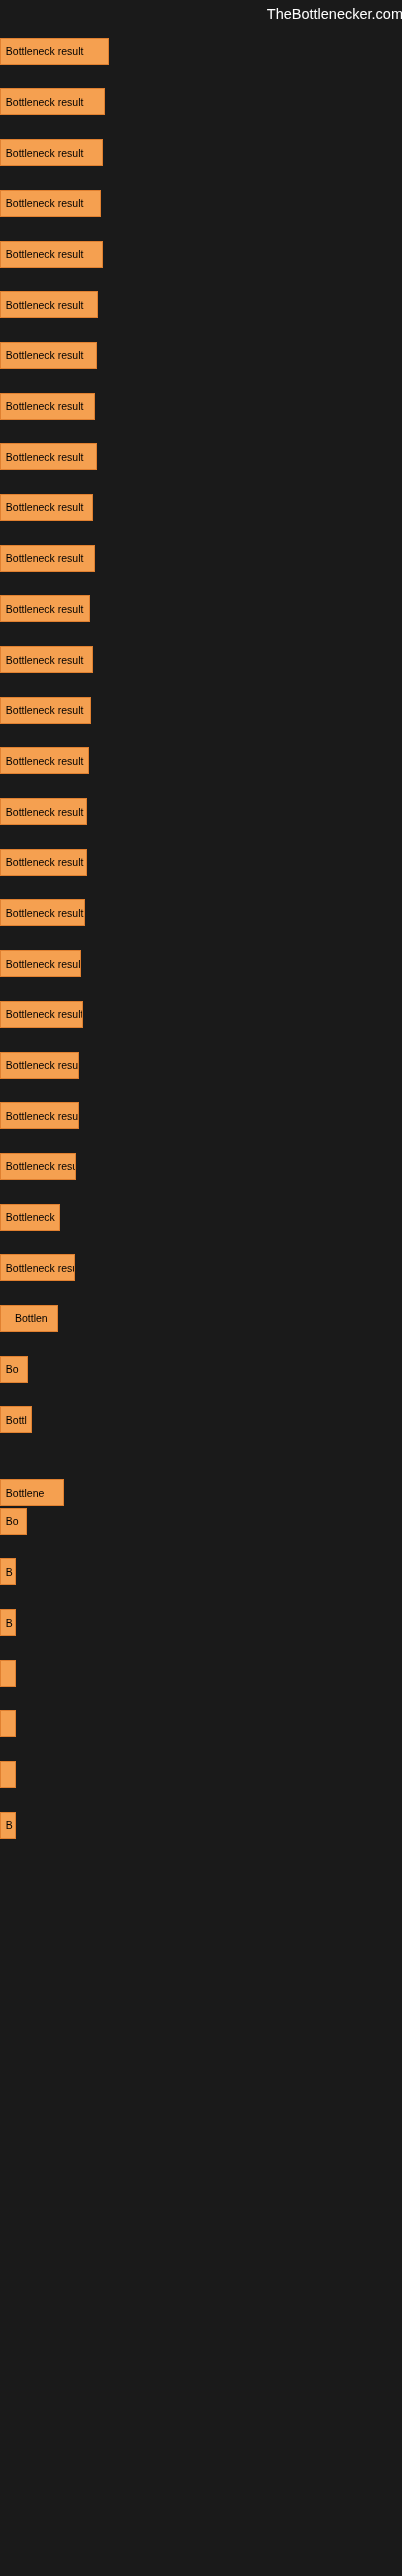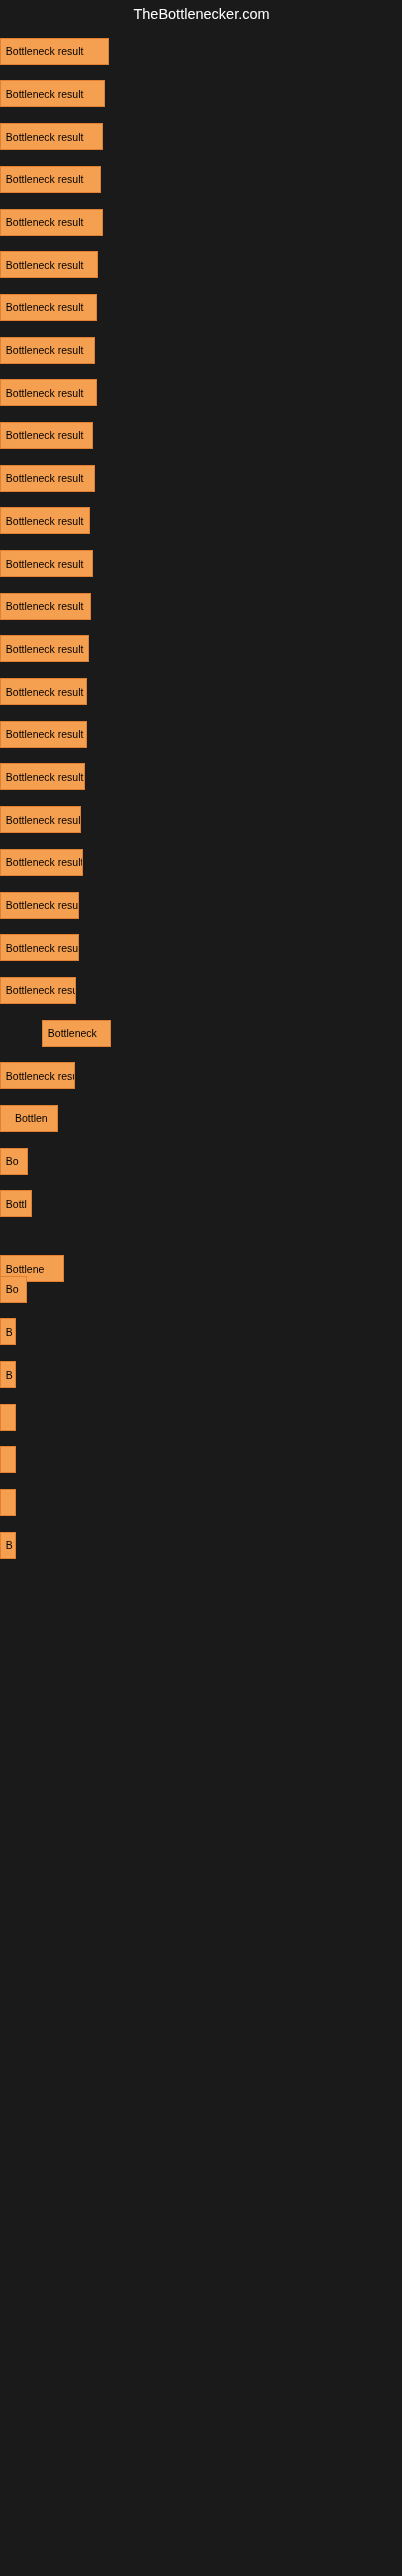--- a/index.html
+++ b/index.html
@@ -10,32 +10,32 @@
 
     body {
       width: 403px;
       min-height: 2576px;
       background-color: #1a1a1a;
       font-family: Arial, sans-serif;
       position: relative;
     }
 
     .site-title {
-      text-align: center;
+      text-align: right;
       color: #ffffff;
       font-size: 14.5px;
       padding: 6.4px 0;
       font-weight: normal;
     }
 
     .bars-container {
       padding: 8px 0;
       display: flex;
       flex-direction: column;
-      gap: 4px;
+      gap: 12px;
     }
 
     .bar-row {
       display: flex;
       align-items: center;
       margin-bottom: 9.7px;
       height: 29px;
     }
 
     .bar {
@@ -173,21 +173,21 @@
       <div class="bar" style="width: 79px;">
         <span>Bottleneck result</span>
       </div>
     </div>
     <div class="bar-row">
       <div class="bar" style="width: 76px;">
         <span>Bottleneck result</span>
       </div>
     </div>
     <div class="bar-row">
-      <div class="bar" style="width: 69px; margin-left: 42px;">
+      <div class="bar" style="width: 60px;">
         <span>Bottleneck</span>
       </div>
     </div>
     <div class="bar-row">
       <div class="bar" style="width: 75px;">
         <span>Bottleneck result</span>
       </div>
     </div>
     <div class="bar-row">
       <div class="bar" style="width: 58px; padding-left: 14px;">

